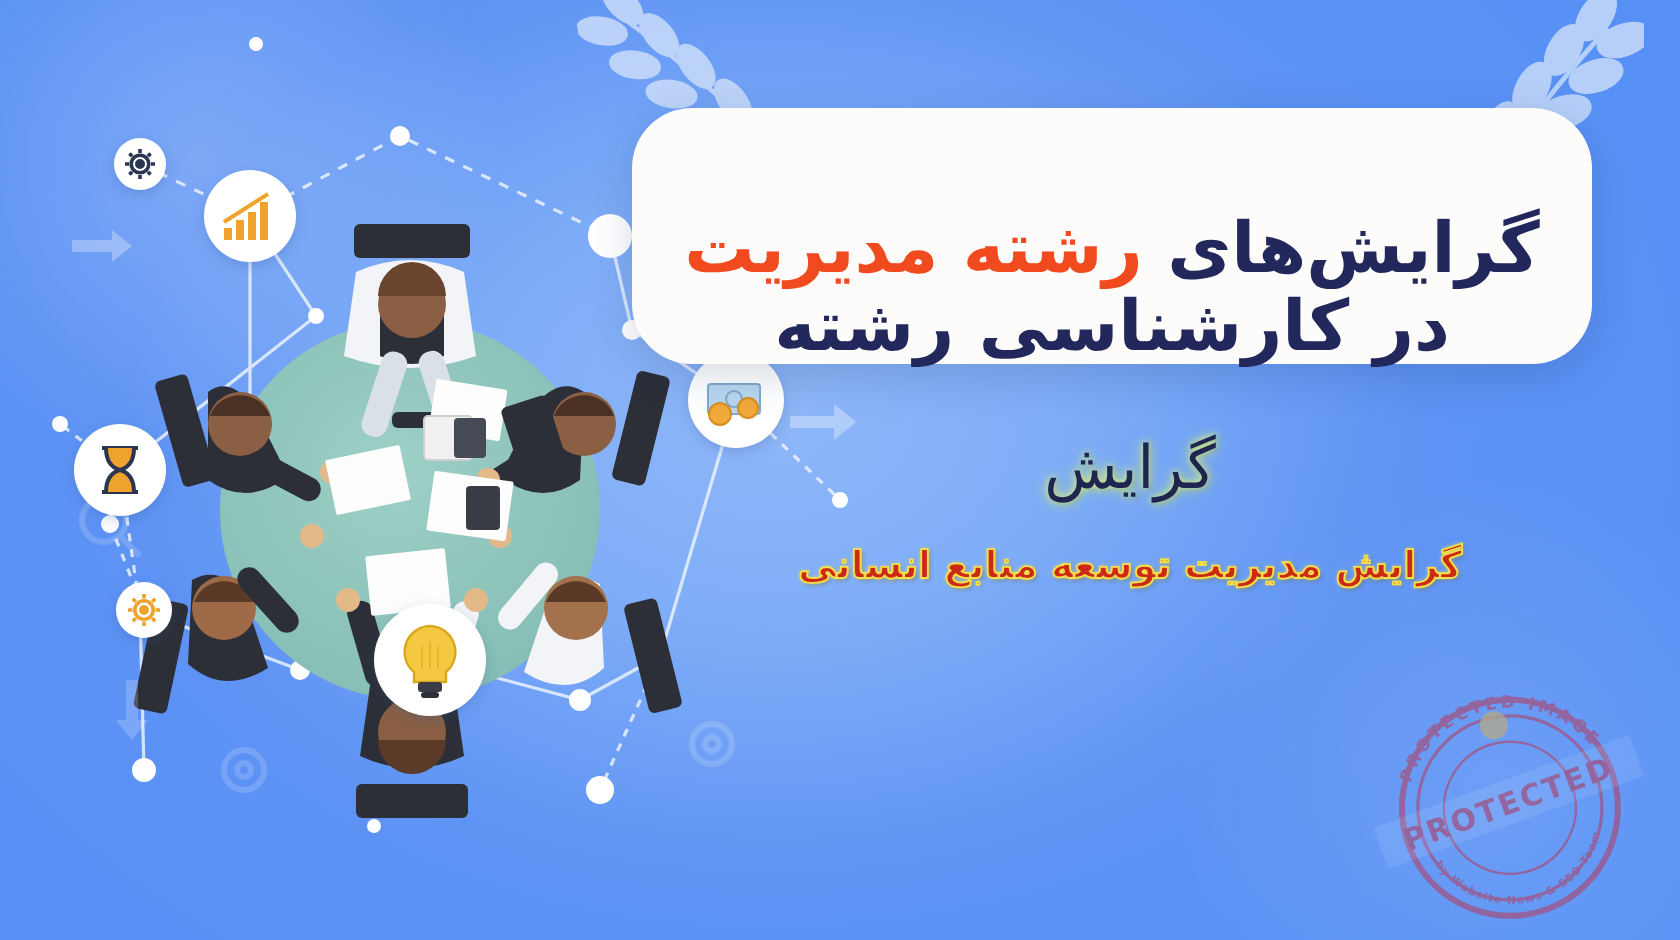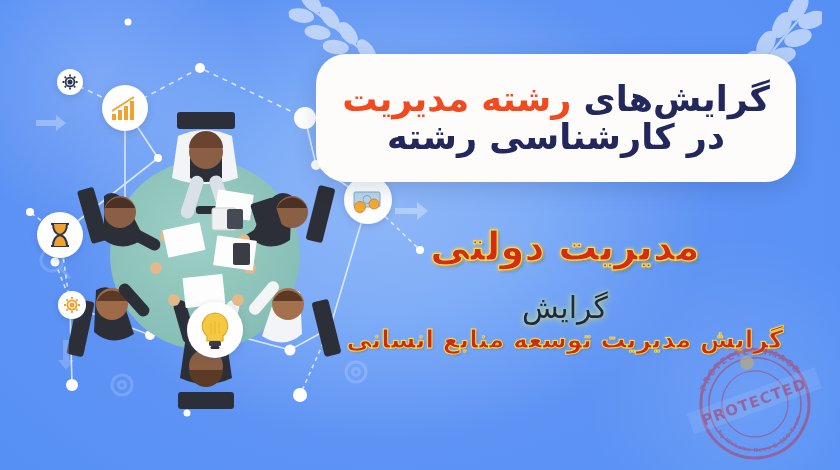--- a/index.html
+++ b/index.html
@@ -24,21 +24,21 @@
   .leaf-tl{left:292px;top:-16px;width:100px;height:100px;transform:scaleX(-1) rotate(8deg);}
 
   
   #illustration{position:absolute;left:0;top:0;width:470px;height:470px;}
 
   
   #title-card{
     position:absolute;left:316px;top:54px;width:480px;height:128px;
     background:#fdfcfb;border-radius:30px;
     box-shadow:0 6px 22px rgba(20,40,90,.17);
-    display:flex;flex-direction:column;align-items:center;justify-content:center;
+    display:flex;flex-direction:column;align-items:center;justify-content:flex-end;
     direction:rtl;
   }
   .tline{white-space:nowrap;line-height:1.04;letter-spacing:-0.5px;}
   .t1{font-size:35px;font-weight:bold;margin-bottom:2px;}
   .t2{font-size:35px;font-weight:bold;}
   .navy{color:#22285c;}
   .orange{color:#f04a1e;}
 
   
   #heading-stack{
@@ -54,22 +54,22 @@
       2px 2px 3px rgba(40,30,0,.35);
     white-space:nowrap;
   }
   .h-mid{
     font-size:30px;font-weight:normal;color:#1e2550;
     margin-top:21px;
     text-shadow:0 0 3px #d8f08a,0 0 7px #c6e878,1px 1px 2px rgba(0,0,0,.2);
     white-space:nowrap;
   }
   .h-minor{
-    font-size:25px;font-weight:bold;color:#cc2a14;
-    margin-top:0;
+    font-size:19px;font-weight:bold;color:#cc2a14;
+    margin-top:20px;
     -webkit-text-stroke:0.9px #f6e04a;
     text-shadow:0 0 2px #f9e85f,1px 1px 2px rgba(40,30,0,.35);
     white-space:nowrap;
   }
 
   
   #watermark{
     position:absolute;right:16px;bottom:6px;width:140px;height:130px;
     opacity:.55;transform:rotate(-11deg);pointer-events:none;
   }
@@ -303,21 +303,20 @@
 
   <div id="title-card">
     <div class="tline t1">
       <span class="navy">گرایش‌های</span>
       <span class="orange">رشته مدیریت</span>
     </div>
     <div class="tline t2 navy">در کارشناسی رشته</div>
   </div>
 
   <div id="heading-stack">
-    <div class="h-major">مدیریت دولتی</div>
     <div class="h-mid">گرایش</div>
     <div class="h-minor">گرایش مدیریت توسعه منابع انسانی</div>
   </div>
 
   <svg id="watermark" viewBox="0 0 140 130">
     <defs>
       <path id="arcTop" d="M18,72 a52,52 0 0 1 104,0"></path>
       <path id="arcBot" d="M24,72 a46,46 0 0 0 92,0"></path>
     </defs>
     <circle cx="70" cy="70" r="54" fill="none" stroke="#b63a5a" stroke-width="3"></circle>

